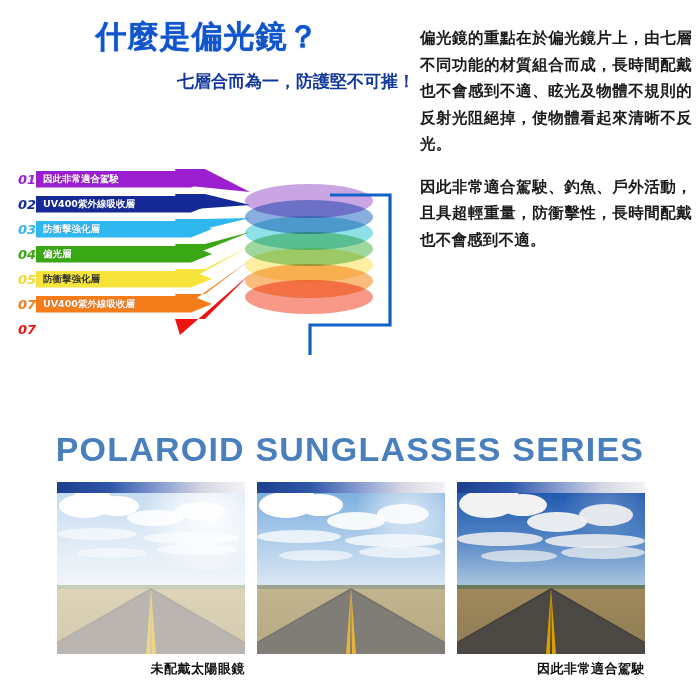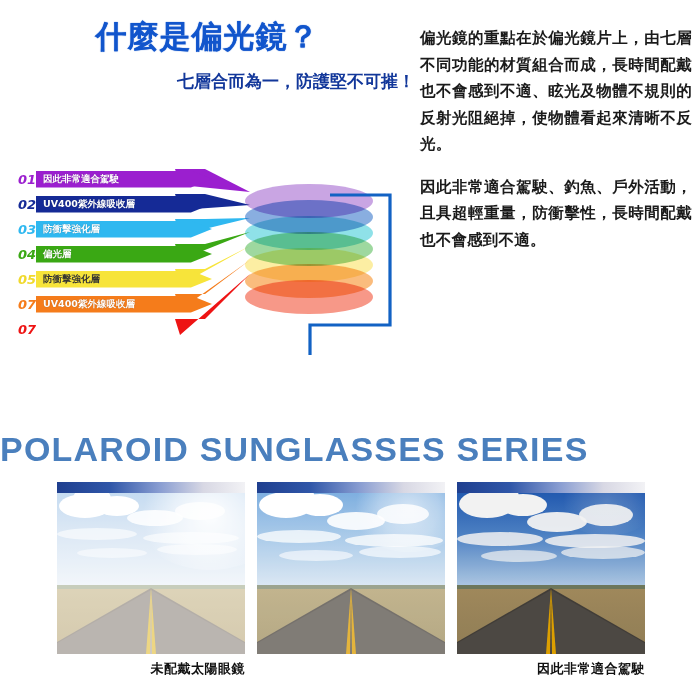--- a/index.html
+++ b/index.html
@@ -74,21 +74,21 @@
   }
   .bracket{position:absolute;left:190px;top:160px;width:230px;height:245px;}
   .stack-caption{
     position:absolute;left:215px;top:358px;width:200px;
     text-align:center;font-size:19px;font-weight:bold;
     color:#3cb8ee;letter-spacing:1px;
   }
 
   
   .series-title{
-    position:absolute;left:0;top:430px;width:700px;
+    position:absolute;left:0;top:430px;width:700px;text-align:center;
     font-size:34px;font-weight:bold;color:#4a7fbd;letter-spacing:1.2px;
     font-family:"Liberation Sans","DejaVu Sans",sans-serif;
   }
 
   
   .photos{
     position:absolute;left:57px;top:482px;width:588px;height:172px;
     display:flex;justify-content:space-between;
   }
   .photo-card{position:relative;width:188px;height:172px;overflow:hidden;}

